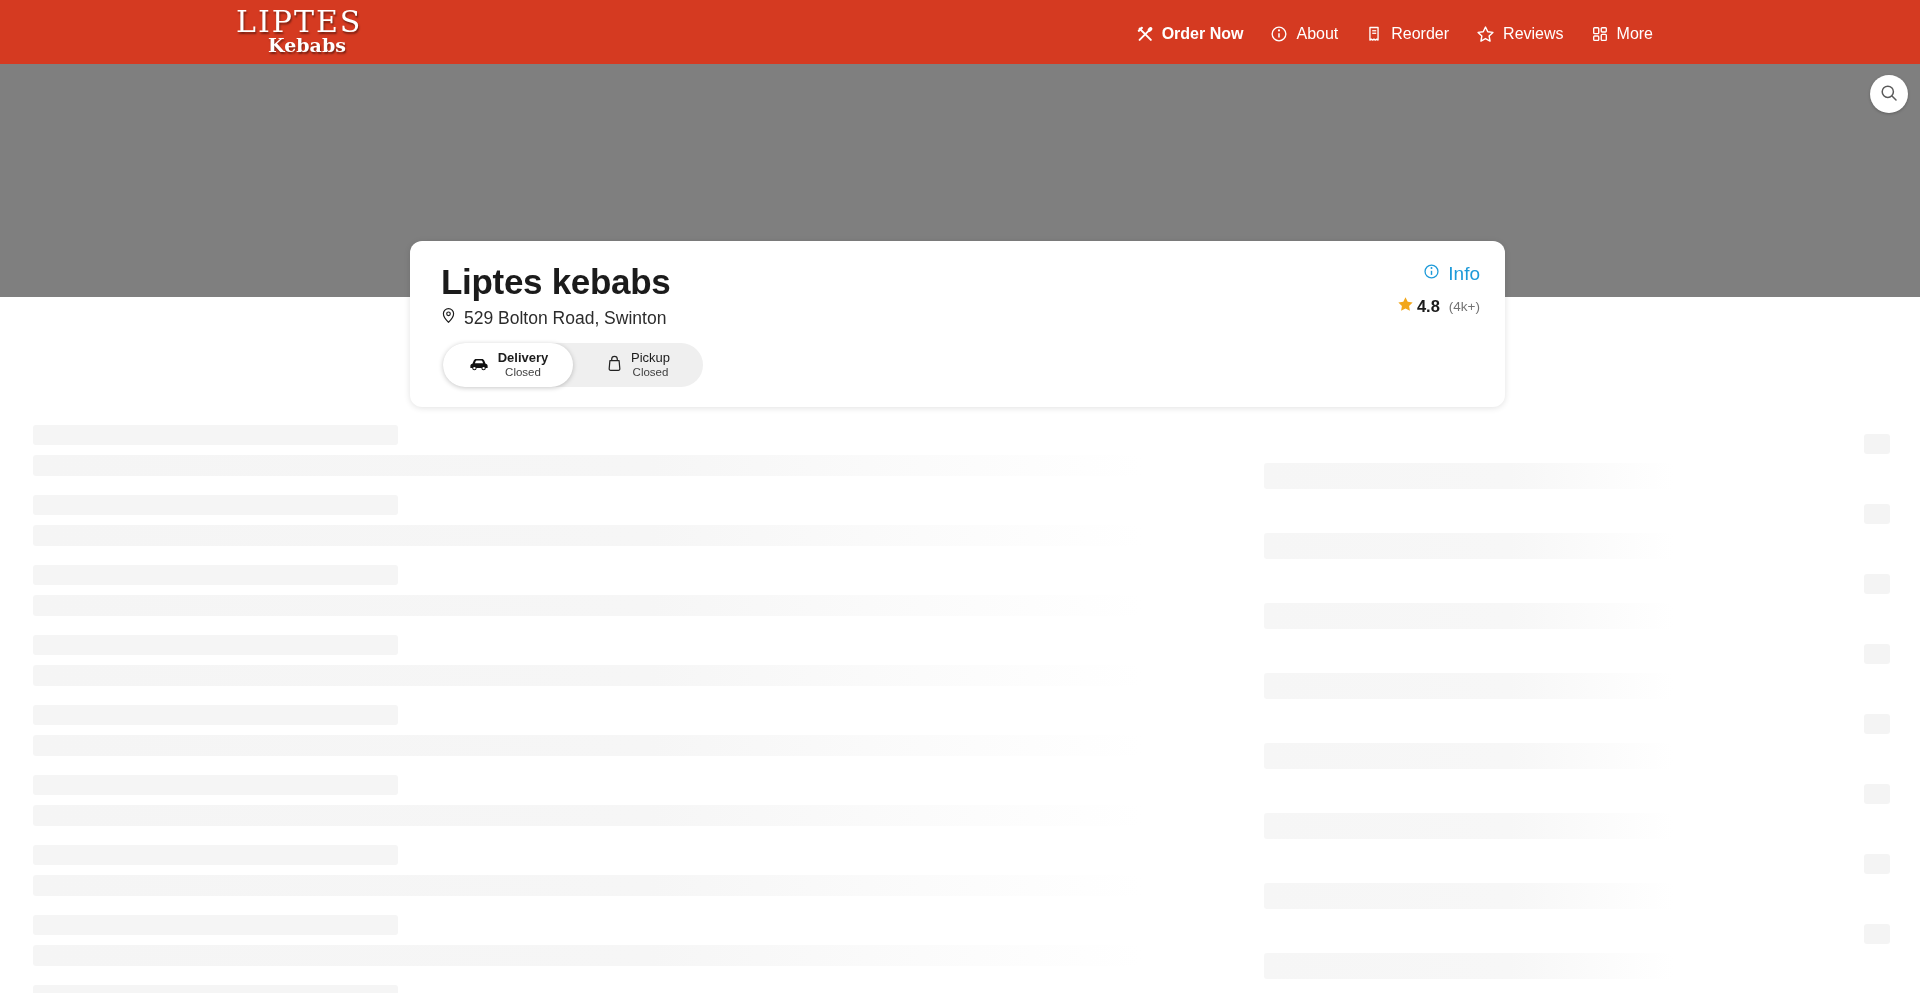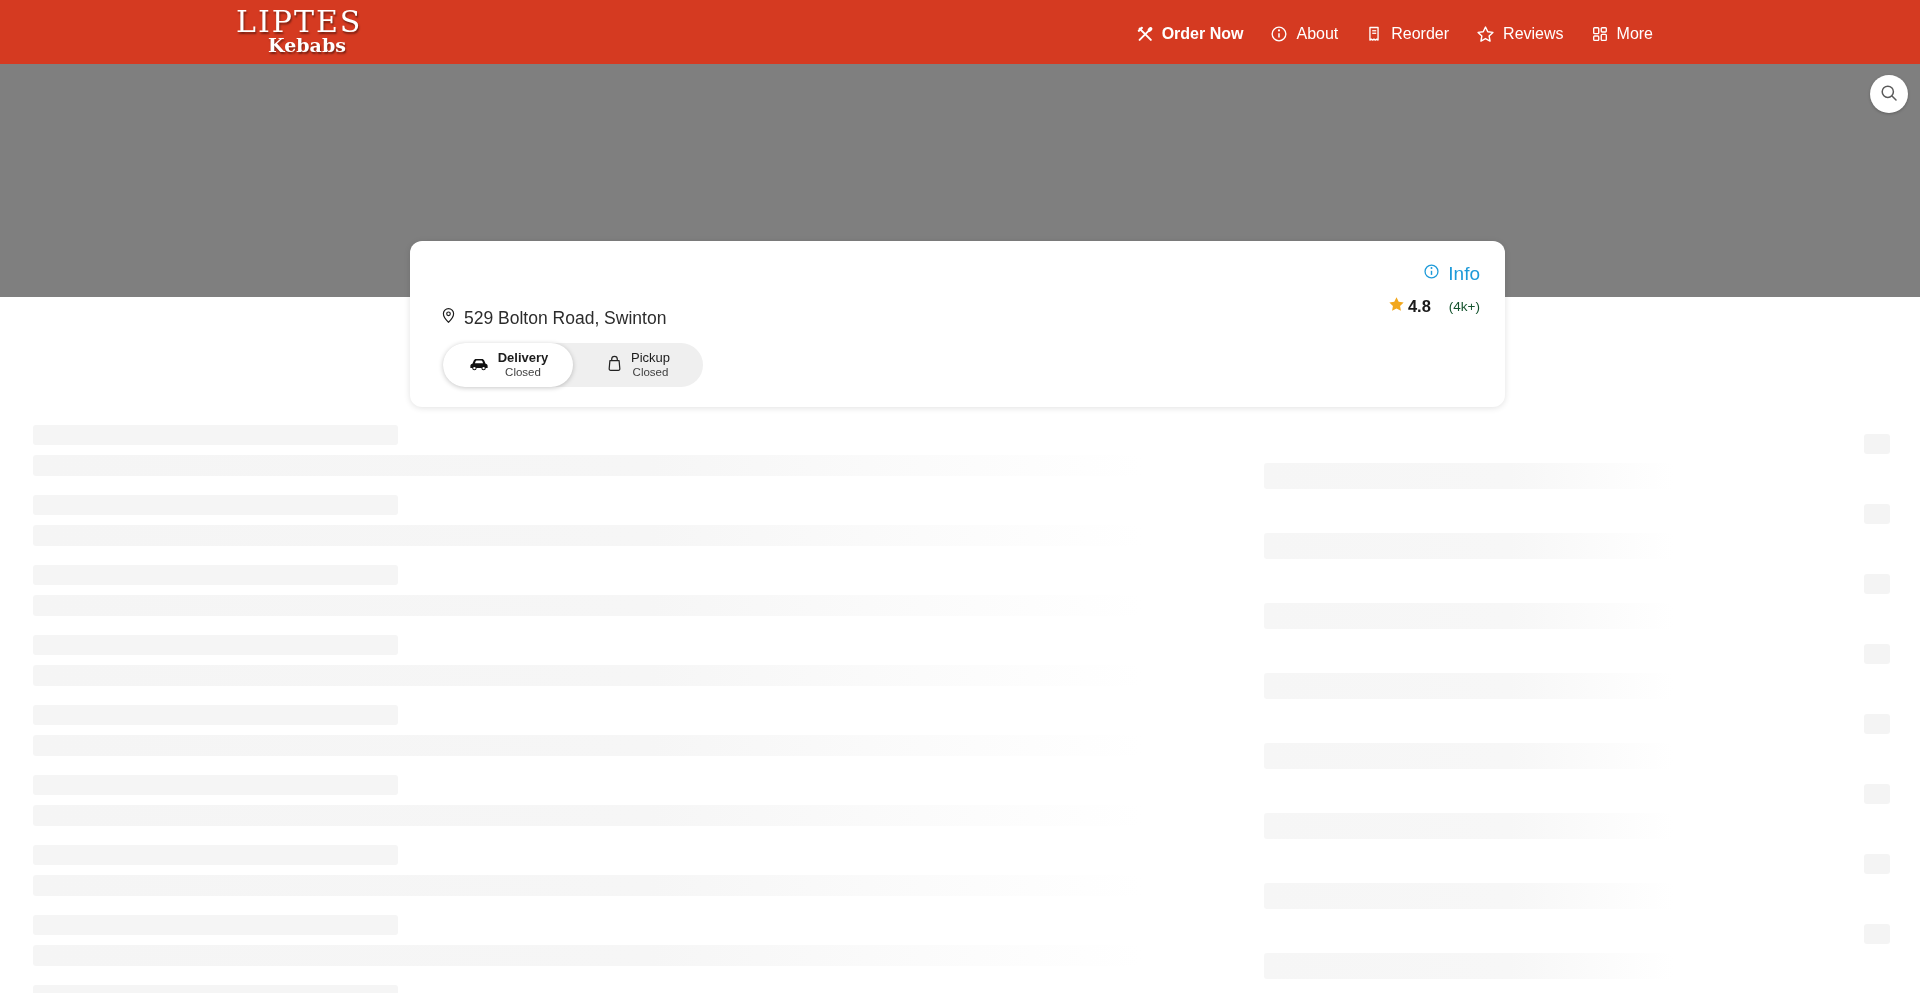--- a/index.html
+++ b/index.html
@@ -65,21 +65,21 @@
   .card-right {
     position:absolute; right:25px; top:22px;
     display:flex; flex-direction:column; align-items:flex-end; gap:11px;
   }
   .info-link {
     display:flex; align-items:flex-start; gap:8px;
     color:#1d9ad9; font-size:19px; cursor:pointer; text-decoration:none;
   }
   .rating { display:flex; align-items:center; gap:3px; cursor:pointer; }
   .rating .score { font-size:16.5px; font-weight:bold; color:#1b1b1b; }
-  .rating .count { font-size:13.5px; color:#14532d; margin-left:15px; }
+  .rating .count { font-size:13.5px; color:#737373; margin-left:6px; }
 
   .toggle {
     position:absolute; left:33px; top:102px; height:44px;
     display:flex; background:#efefef; border-radius:22px;
   }
   .opt {
     width:130px; height:44px; border-radius:22px; cursor:pointer;
     display:flex; align-items:center; justify-content:center; gap:8px;
   }
   .opt.selected { background:#fff; box-shadow:0 1px 5px rgba(0,0,0,.22); }
@@ -181,20 +181,21 @@
       <span>
         <svg width="20" height="20" viewBox="0 0 20 20" fill="none">
           <circle cx="8.8" cy="8.8" r="5.6" stroke="#5a5a5a" stroke-width="1.5"></circle>
           <path d="M13 13l4 4" stroke="#5a5a5a" stroke-width="1.5" stroke-linecap="round"></path>
         </svg>
       </span>
     </button>
   </div>
 
   <section class="card">
+    <h1 class="rest-name">Liptes kebabs</h1>
 
     <div class="addr">
       <span>
         <svg width="17" height="17" viewBox="0 0 20 20" fill="none">
           <path d="M10 2a6 6 0 00-6 6c0 4.3 6 10 6 10s6-5.7 6-10a6 6 0 00-6-6z" stroke="#1c1c1c" stroke-width="1.4"></path>
           <circle cx="10" cy="8" r="2.1" stroke="#1c1c1c" stroke-width="1.4"></circle>
         </svg>
       </span>
       <span>529 Bolton Road, Swinton</span>
     </div>

